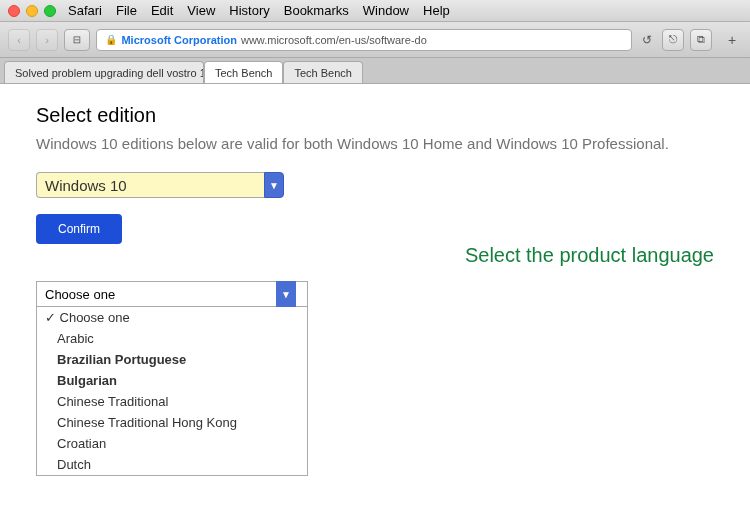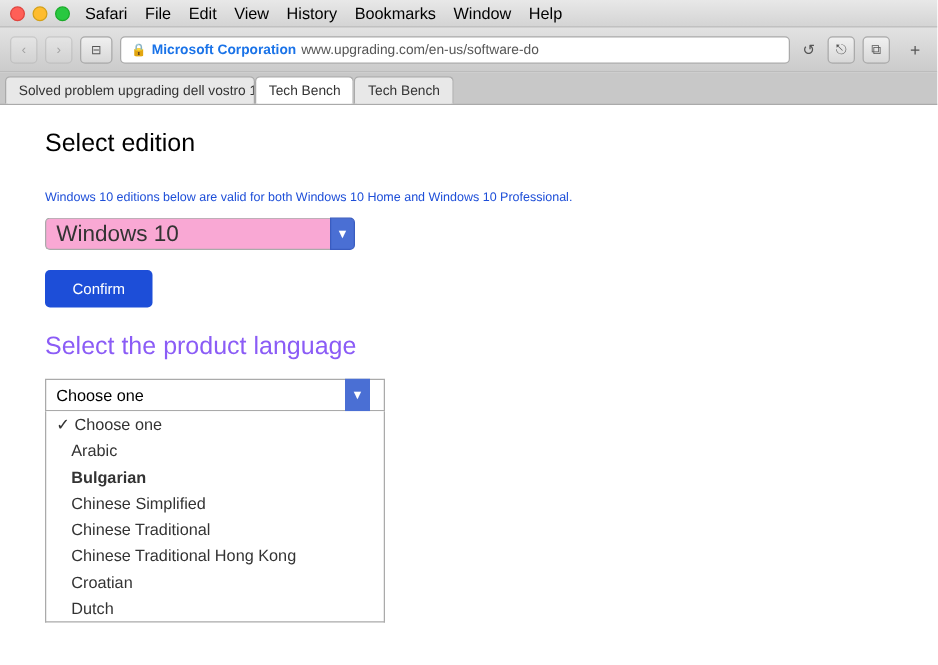--- a/index.html
+++ b/index.html
@@ -120,46 +120,46 @@
     .page {
       padding: 20px 36px;
       background: #fff;
       position: relative;
     }
 
     .page-title {
       font-size: 20px;
       font-weight: 400;
       color: #000;
-      margin-bottom: 26px;
+      margin-bottom: 8px;
     }
 
     .page-desc {
-      font-size: 10px;
-      color: #1d4ed8;
-      margin-bottom: 10px;
+      font-size: 15px;
+      color: #737373;
+      margin-bottom: 20px;
     }
 
     .edition-row {
       display: flex;
       align-items: center;
       gap: 0;
       margin-bottom: 16px;
     }
 
     .edition-select {
       width: 228px;
       height: 26px;
       border: 1px solid #aaa;
       border-right: none;
       border-radius: 4px 0 0 4px;
       padding: 0 8px;
-      font-size: 18px;
+      font-size: 15px;
       color: #333;
-      background: #f9a8d4;
+      background: #fef9c3;
       appearance: none;
       outline: none;
     }
 
     .select-arrow {
       width: 20px;
       height: 26px;
       background: #4a6fd4;
       border: 1px solid #3a5cc0;
       border-radius: 0 4px 4px 0;
@@ -177,23 +177,23 @@
       border: none;
       border-radius: 4px;
       padding: 8px 22px;
       font-size: 12px;
       cursor: pointer;
     }
 
     .section-title {
       font-size: 20px;
       font-weight: 400;
-      color: #8b5cf6;
+      color: #15803d;
       margin-bottom: 14px;
-      margin-top: 20px;
+      text-align: right;
     }
 
     
     .dropdown-container {
       position: relative;
       width: 260px;
     }
 
     .dropdown-trigger {
       width: 272px;
@@ -278,21 +278,21 @@
   </div>
   <div class="nav-btn disabled">
     <span>›</span>
   </div>
   <div class="reader-btn">
     <span>⊟</span>
   </div>
   <div class="address-bar">
     <span class="lock-icon">🔒</span>
     <span class="corp-name">Microsoft Corporation</span>
-    <span class="url-rest">www.upgrading.com/en-us/software-do</span>
+    <span class="url-rest">www.microsoft.com/en-us/software-do</span>
   </div>
   <div class="reload-btn">
     <span>↺</span>
   </div>
   <div class="nav-right-btn">
     <span>⎋</span>
   </div>
   <div class="nav-right-btn">
     <span>⧉</span>
   </div>
@@ -330,22 +330,22 @@
   
   <div class="dropdown-container">
     <div class="dropdown-trigger">
       <span>Choose one</span>
     </div>
     <div class="dropdown-trigger-arrow">▼</div>
 
     <div class="dropdown-list">
       <div class="dropdown-item checked">Choose one</div>
       <div class="dropdown-item">Arabic</div>
+      <div class="dropdown-item bold-item">Brazilian Portuguese</div>
       <div class="dropdown-item bold-item">Bulgarian</div>
-      <div class="dropdown-item">Chinese Simplified</div>
       <div class="dropdown-item">Chinese Traditional</div>
       <div class="dropdown-item">Chinese Traditional Hong Kong</div>
       <div class="dropdown-item">Croatian</div>
       <div class="dropdown-item">Dutch</div>
 
     </div>
   </div>
 
   
   <div class="footer-text" style="margin-top: 135px;">

